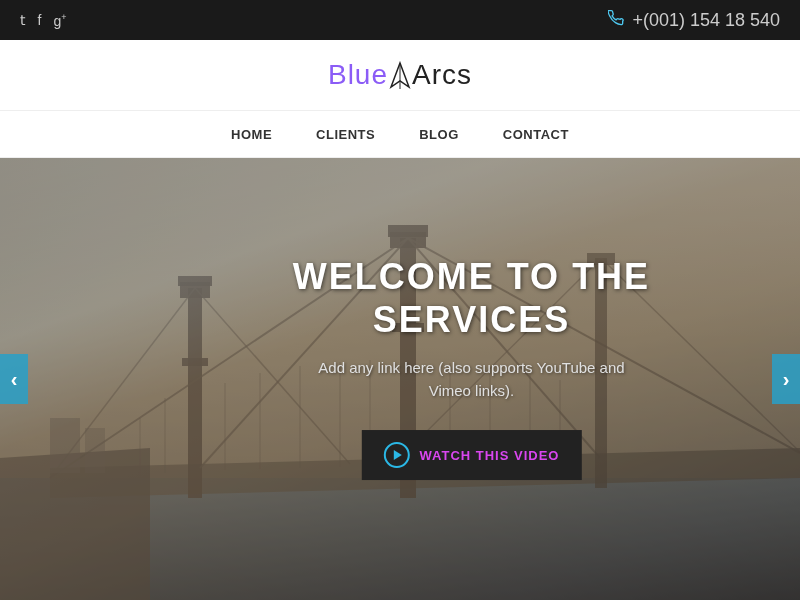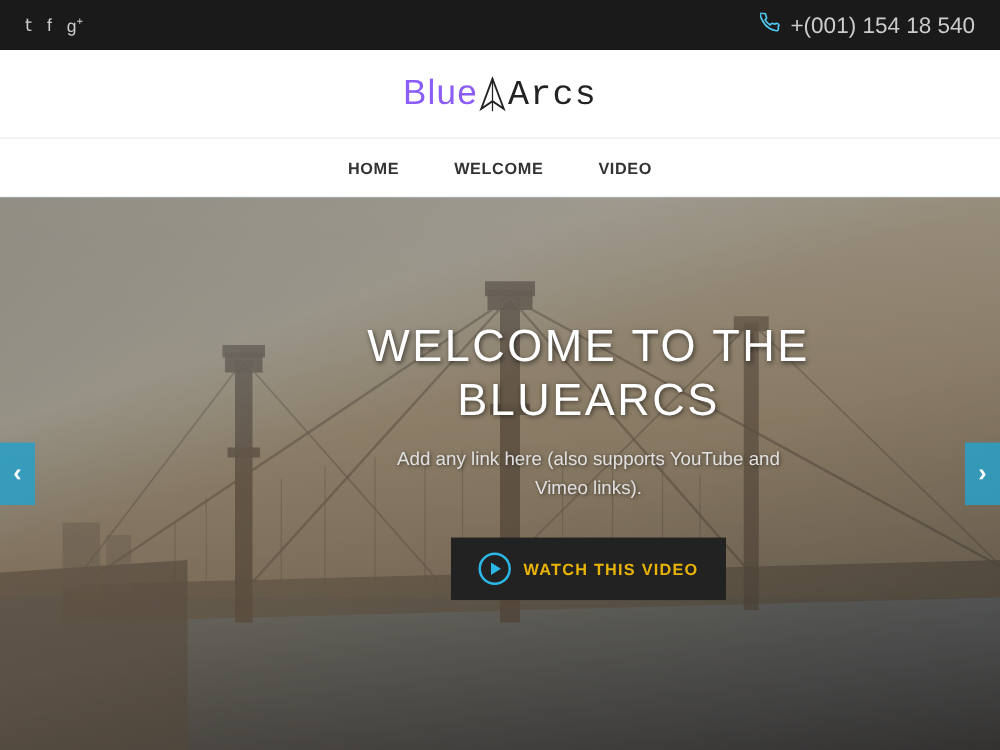--- a/index.html
+++ b/index.html
@@ -42,21 +42,21 @@
       display: flex;
       align-items: center;
       justify-content: center;
     }
     .logo-text {
       font-size: 28px;
       font-weight: 400;
       letter-spacing: 1px;
     }
     .logo-blue { color: #8b5cf6; }
-    .logo-dark { color: #222; font-family: Liberation Mono, monospace; }
+    .logo-dark { color: #222; }
 
     
     .nav-bar {
       background: #fff;
       height: 48px;
       display: flex;
       align-items: center;
       justify-content: center;
       border-top: 1px solid #eee;
       border-bottom: 1px solid #eee;
@@ -153,39 +153,39 @@
       position: absolute;
       top: 50%;
       left: 50%;
       transform: translate(-30%, -55%);
       text-align: center;
       color: #fff;
       z-index: 5;
     }
     .hero-title {
       font-size: 36px;
-      font-weight: 400;
+      font-weight: 700;
       letter-spacing: 2px;
       text-shadow: 1px 1px 4px rgba(0,0,0,0.6);
       line-height: 1.2;
       margin-bottom: 16px;
     }
     .hero-subtitle {
       font-size: 15px;
       color: #e0e0e0;
       margin-bottom: 28px;
       text-shadow: 1px 1px 3px rgba(0,0,0,0.5);
       line-height: 1.5;
     }
     .watch-btn {
       display: inline-flex;
       align-items: center;
       gap: 10px;
       background: #222;
-      color: #eab308;
+      color: #d946ef;
       padding: 12px 22px;
       font-size: 13px;
       font-weight: 600;
       letter-spacing: 1px;
       cursor: pointer;
       border: none;
       text-transform: uppercase;
     }
     .play-circle {
       width: 26px;
@@ -229,22 +229,23 @@
   <div class="logo-text">
     <span class="logo-blue">Blue</span><svg width="22" height="30" viewBox="0 0 22 30" style="vertical-align:middle;margin:0 1px">
         <polygon points="11,2 20,26 11,20 2,26" fill="none" stroke="#222" stroke-width="1.5"></polygon>
         <line x1="11" y1="2" x2="11" y2="28" stroke="#222" stroke-width="1"></line>
       </svg><span class="logo-dark">Arcs</span>
   </div>
 </div>
 
 <nav class="nav-bar">
   <div class="nav-item">HOME</div>
-  <div class="nav-item">WELCOME</div>
-  <div class="nav-item">VIDEO</div>
+  <div class="nav-item">CLIENTS</div>
+  <div class="nav-item">BLOG</div>
+  <div class="nav-item">CONTACT</div>
 </nav>
 
 <div class="hero">
 
   <div class="hero-bg"></div>
   <div class="sky"></div>
 
   <svg style="position:absolute;inset:0;width:100%;height:100%;opacity:0.55" viewBox="0 0 800 442" preserveAspectRatio="none">
 
     <defs>
@@ -312,21 +313,21 @@
     <span style="font-size:20px;font-weight:bold">‹</span>
   </div>
 
   <div class="arrow-right">
     <span style="font-size:20px;font-weight:bold">›</span>
   </div>
 
   <div class="hero-content">
     <div class="hero-title">
       <span>WELCOME TO THE</span><br>
-      <span>BLUEARCS</span>
+      <span>SERVICES</span>
     </div>
     <div class="hero-subtitle">
       Add any link here (also supports YouTube and<br>Vimeo links).
     </div>
     <button class="watch-btn">
       <div class="play-circle">
         <div class="play-triangle"></div>
       </div>
       <span>WATCH THIS VIDEO</span>
     </button>

